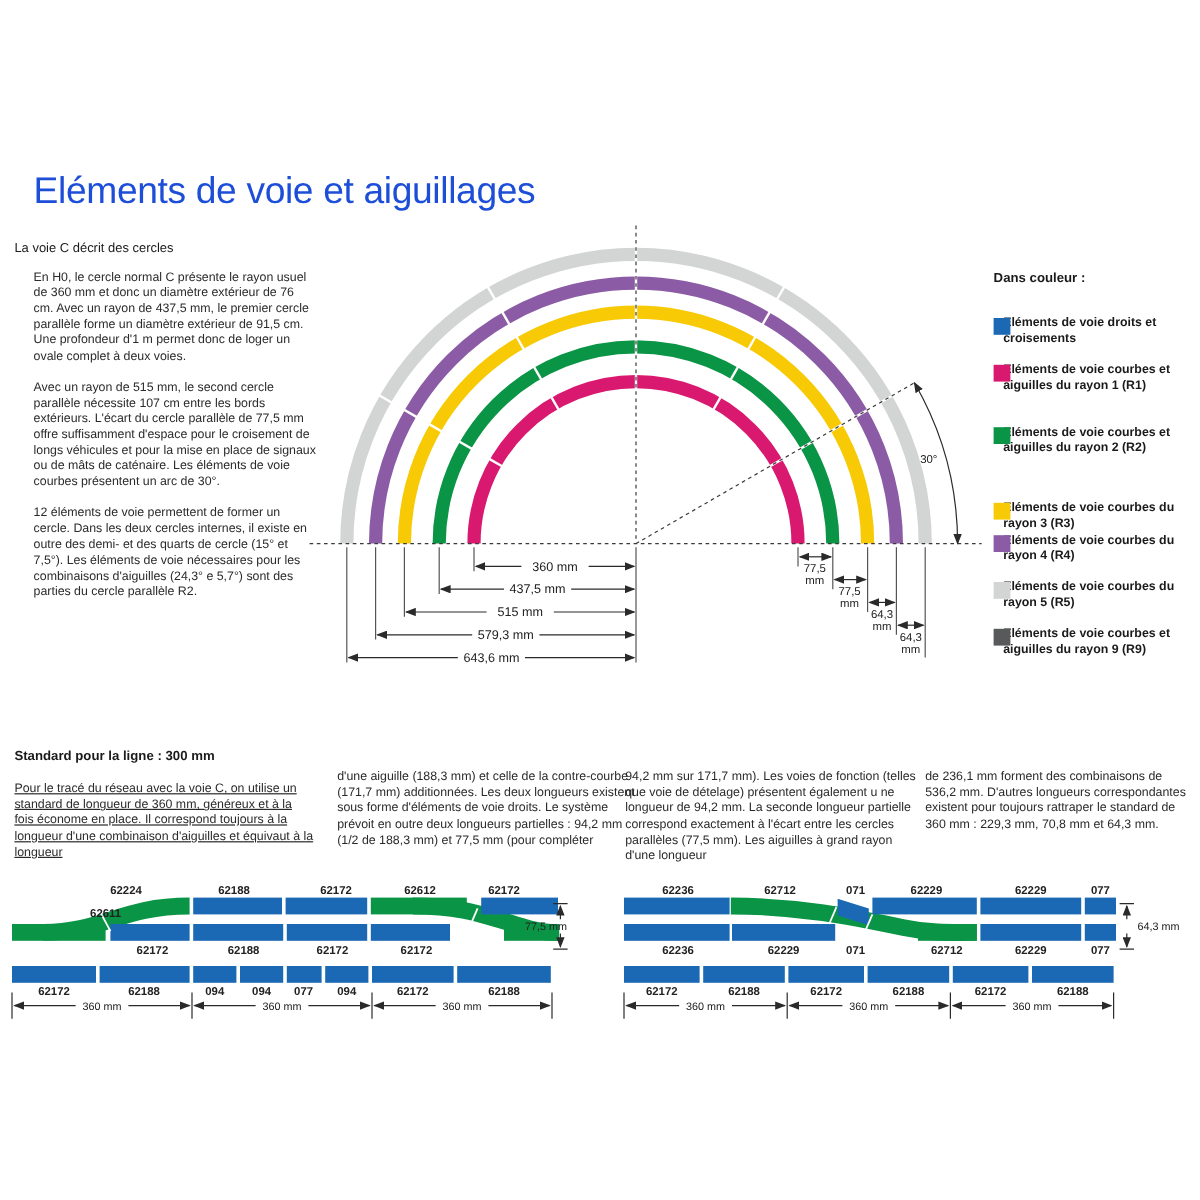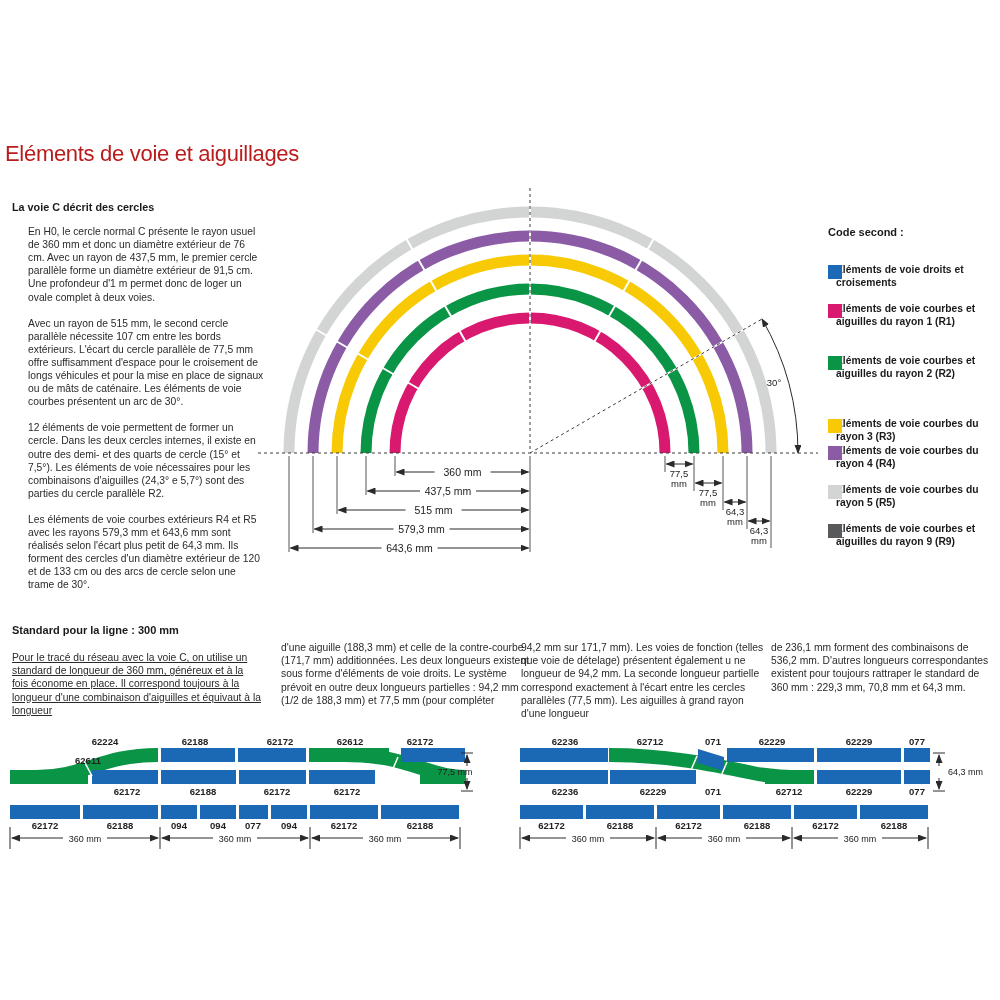--- a/index.html
+++ b/index.html
@@ -1,21 +1,21 @@
 <!DOCTYPE html>
 <html><head>
 <meta charset="utf-8">
 <style>
   html,body{margin:0;padding:0;}
   body{width:1000px;height:1000px;position:relative;background:#fff;
        font-family:"Liberation Sans",sans-serif;color:#2a2a2a;overflow:hidden;}
   .abs{position:absolute;}
-  .title{left:5px;top:141px;font-size:22px;letter-spacing:-0.3px;color:#b91c1c;font-weight:400;}
+  .title{left:28px;top:141px;font-size:31px;letter-spacing:-0.3px;color:#1d4ed8;font-weight:400;}
   .intro{left:12px;top:201px;width:252px;font-size:10.3px;line-height:13.1px;}
-  .intro .hd{font-weight:700;font-size:10.8px;margin:0 0 11px 0;color:#1a1a1a;}
+  .intro .hd{font-weight:400;font-size:10.8px;margin:0 0 11px 0;color:#1a1a1a;}
   .intro p{margin:0 0 13px 16px;}
   .legend-hd{left:828px;top:226px;font-size:11px;font-weight:700;color:#1a1a1a;}
   .li{position:absolute;left:828px;width:168px;}
   .sw{position:absolute;left:0;top:1px;width:14px;height:14px;}
   .li .lb{margin-left:8px;font-size:10.3px;font-weight:700;line-height:12.6px;color:#1a1a1a;}
   .std-hd{left:12px;top:624px;font-size:11px;font-weight:700;color:#1a1a1a;}
   .col{font-size:10.3px;line-height:13.2px;}
   .c1{left:12px;top:651px;width:250px;text-decoration:underline;}
   .c2{left:281px;top:641px;width:252px;}
   .c3{left:521px;top:641px;width:250px;}
@@ -37,24 +37,23 @@
 </head>
 <body>
 
 <div class="abs title">Eléments de voie et aiguillages</div>
 
 <div class="abs intro">
   <div class="hd">La voie C décrit des cercles</div>
   <p>En H0, le cercle normal C présente le rayon usuel de 360 mm et donc un diamètre extérieur de 76 cm. Avec un rayon de 437,5 mm, le premier cercle parallèle forme un diamètre extérieur de 91,5 cm. Une profondeur d'1 m permet donc de loger un ovale complet à deux voies.</p>
   <p>Avec un rayon de 515 mm, le second cercle parallèle nécessite 107 cm entre les bords extérieurs. L'écart du cercle parallèle de 77,5 mm offre suffisamment d'espace pour le croisement de longs véhicules et pour la mise en place de signaux ou de mâts de caténaire. Les éléments de voie courbes présentent un arc de 30°.</p>
   <p>12 éléments de voie permettent de former un cercle. Dans les deux cercles internes, il existe en outre des demi- et des quarts de cercle (15° et 7,5°). Les  éléments de voie nécessaires pour les combinaisons d'aiguilles (24,3° e 5,7°) sont des parties du cercle parallèle R2.</p>
-  <p>Les éléments de voie courbes extérieurs R4 et R5 avec les rayons 579,3 mm et 643,6 mm sont réalisés selon l'écart plus petit de 64,3 mm. Ils forment des cercles d'un diamètre extérieur de 120 et de 133 cm ou des arcs de cercle selon une trame de 30°.</p>
-</div>
-
-<div class="abs legend-hd">Code second :</div>
+</div>
+
+<div class="abs legend-hd">Dans couleur :</div>
 <div class="li" style="top:264px">
   <span class="sw" style="background-color: rgb(27, 105, 180);"></span>
   <div class="lb">Eléments de voie droits et croisements</div>
 </div>
 <div class="li" style="top:303px">
   <span class="sw" style="background-color: rgb(217, 24, 111);"></span>
   <div class="lb">Eléments de voie courbes et aiguilles du rayon 1 (R1)</div>
 </div>
 <div class="li" style="top:355px">
   <span class="sw" style="background-color: rgb(10, 148, 69);"></span>

